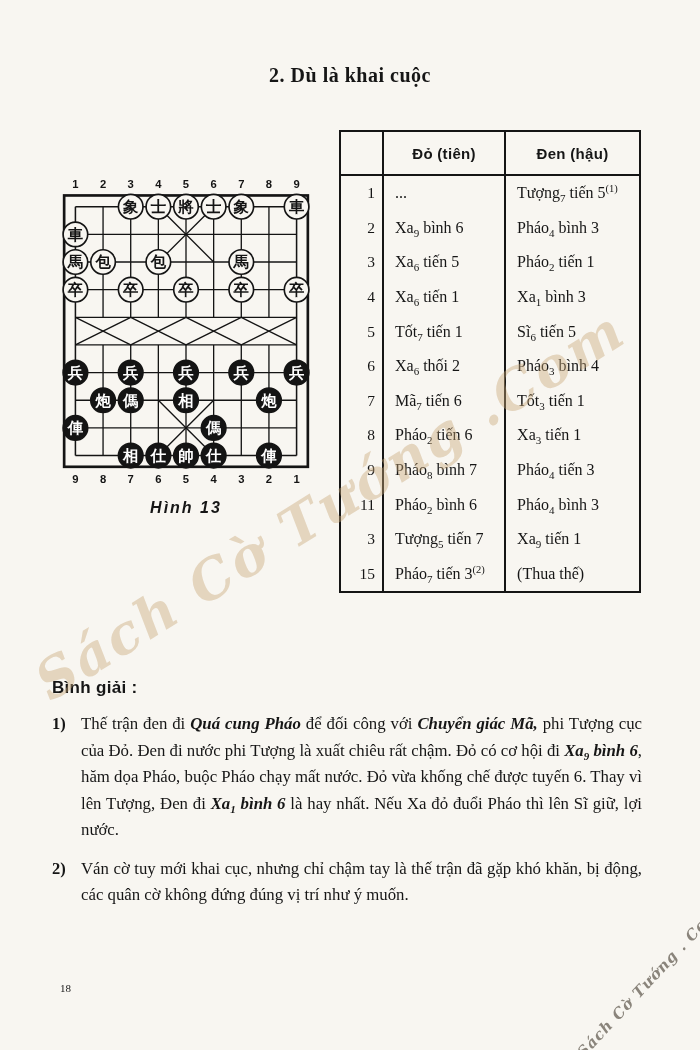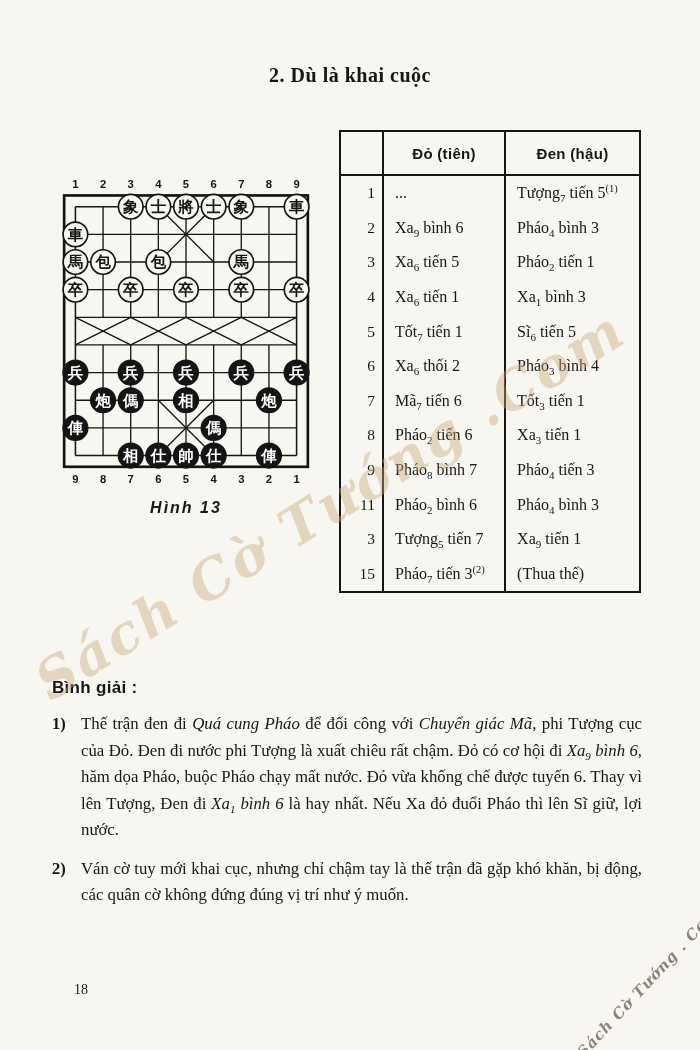--- a/index.html
+++ b/index.html
@@ -41,23 +41,23 @@
   
   .commentary{ position:absolute; left:52px; top:678px; width:590px; }
   .comm-heading{
     font-family:"Liberation Sans", sans-serif; font-weight:bold;
     font-size:17px; margin-bottom:13px; letter-spacing:0.3px;
   }
   .comm-item{ display:flex; margin-bottom:12px; }
   .marker{ flex:none; width:29px; font-weight:bold; font-size:16.5px; line-height:26.5px; }
   .comm-text{ flex:1; text-align:justify; font-size:16.8px; line-height:26.5px; }
   .comm-text sub{ font-size:11px; line-height:0; }
-  .it{ font-style:italic; }
-  
-  .pagenum{ position:absolute; left:74px; top:982px; font-size:14px; }
+  .it{ font-style:italic;font-weight:bold; }
+  
+  .pagenum{ position:absolute; left:60px; top:982px; font-size:11px; }
   
   .wm-main{
     position:absolute; left:330px; top:505px; width:0; height:0;
     white-space:nowrap; pointer-events:none;
   }
   .wm-main > span{
     display:inline-block; transform:translate(-50%,-50%) rotate(-32deg);
     font-family:"DejaVu Serif", serif; font-style:italic; font-weight:bold;
     font-size:54px; letter-spacing:3px; color:rgba(199,166,118,0.42);
   }

